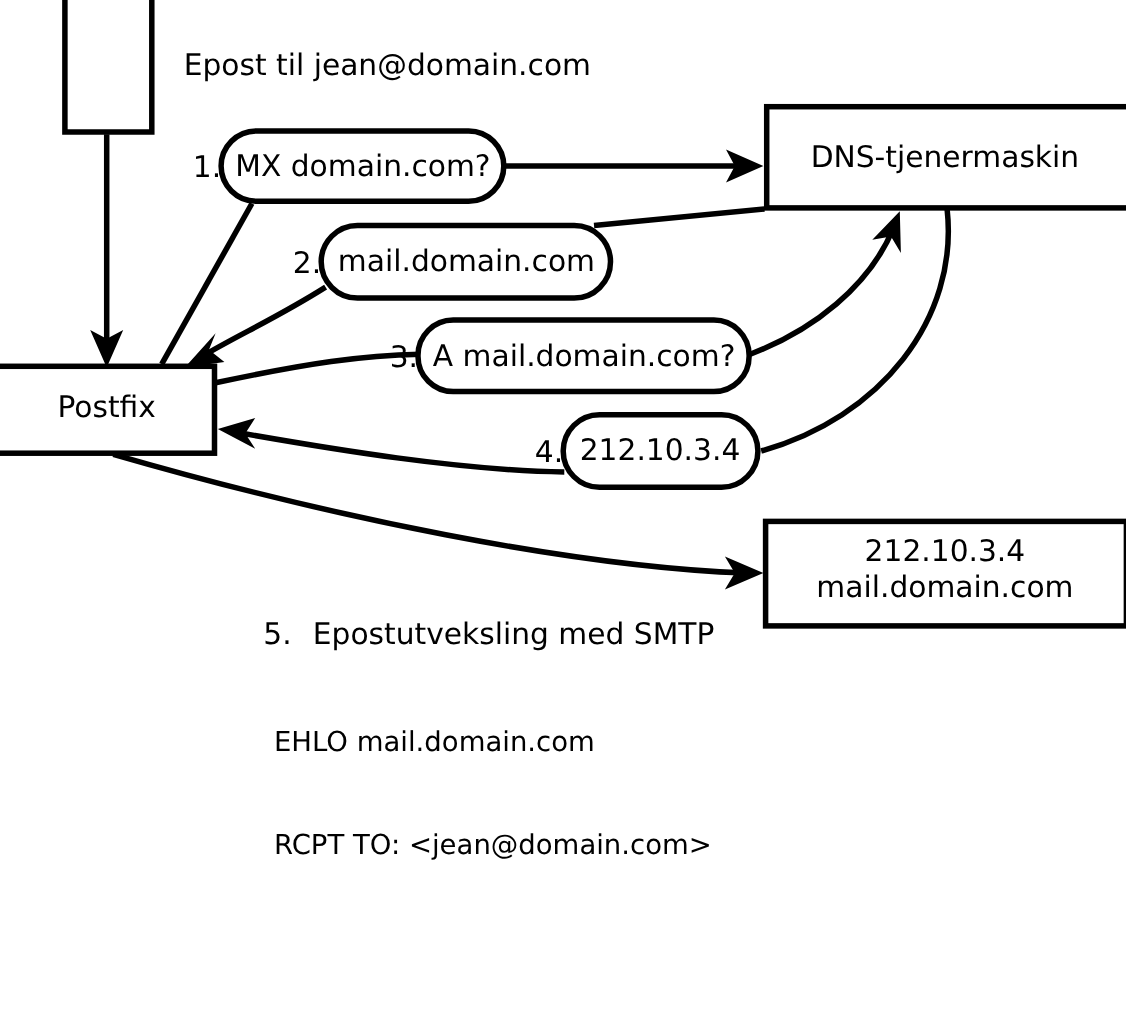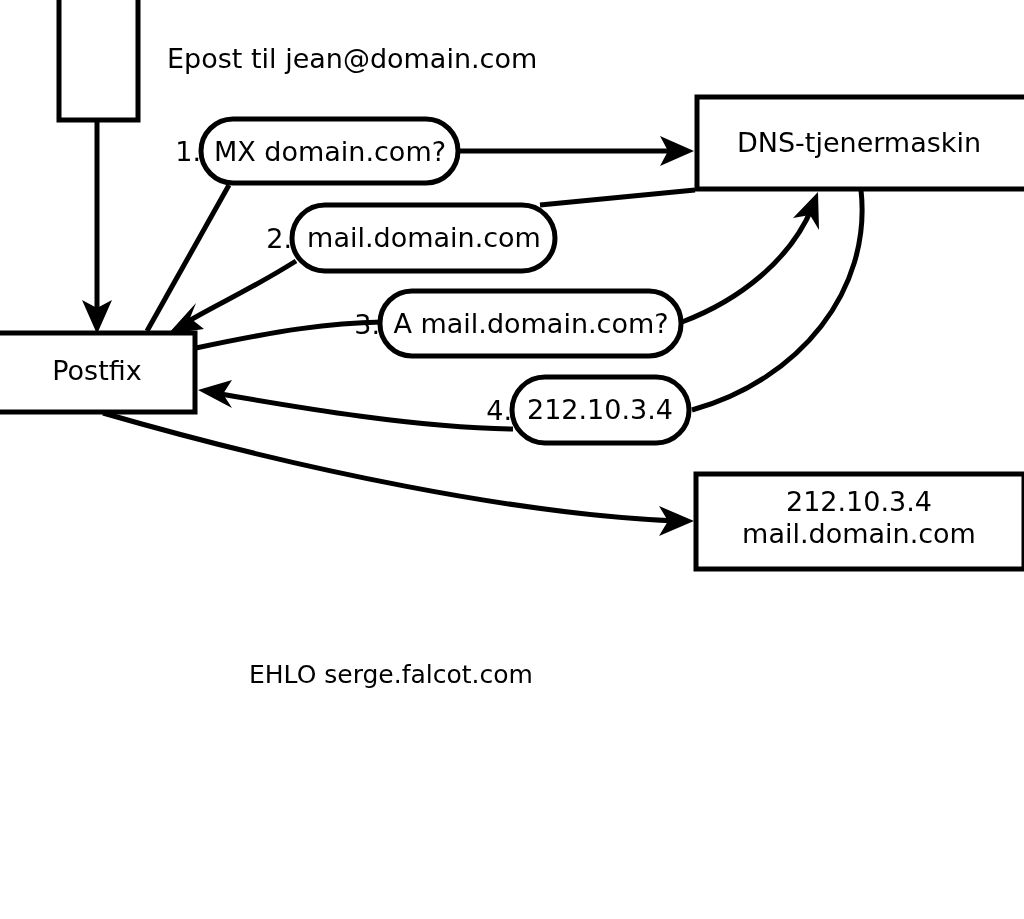--- a/index.html
+++ b/index.html
@@ -183,23 +183,27 @@
     <g>
       <rect class="node-pill" x="512" y="377" width="177" height="66" rx="33" ry="33"></rect>
       <text class="node-label" x="600" y="411">212.10.3.4</text>
     </g>
     <text class="step-num" x="512" y="420">4.</text>
 
     <text class="caption" x="167" y="68">Epost til jean@domain.com</text>
 
   </svg>
 
+  <div class="step5-row">
+    <span class="step5-num">5.</span><span>Epostutveksling med SMTP</span>
+  </div>
 
   <div class="smtp-block">
-    <span class="smtp-line">EHLO serge.falcot.com</span>
+    <span class="smtp-line">EHLO mail.domain.com</span>
+    <span class="smtp-line">RCPT TO: &lt;jean@domain.com&gt;</span>
     
     
     
     
     
     
     
   </div>
 
 </div>

